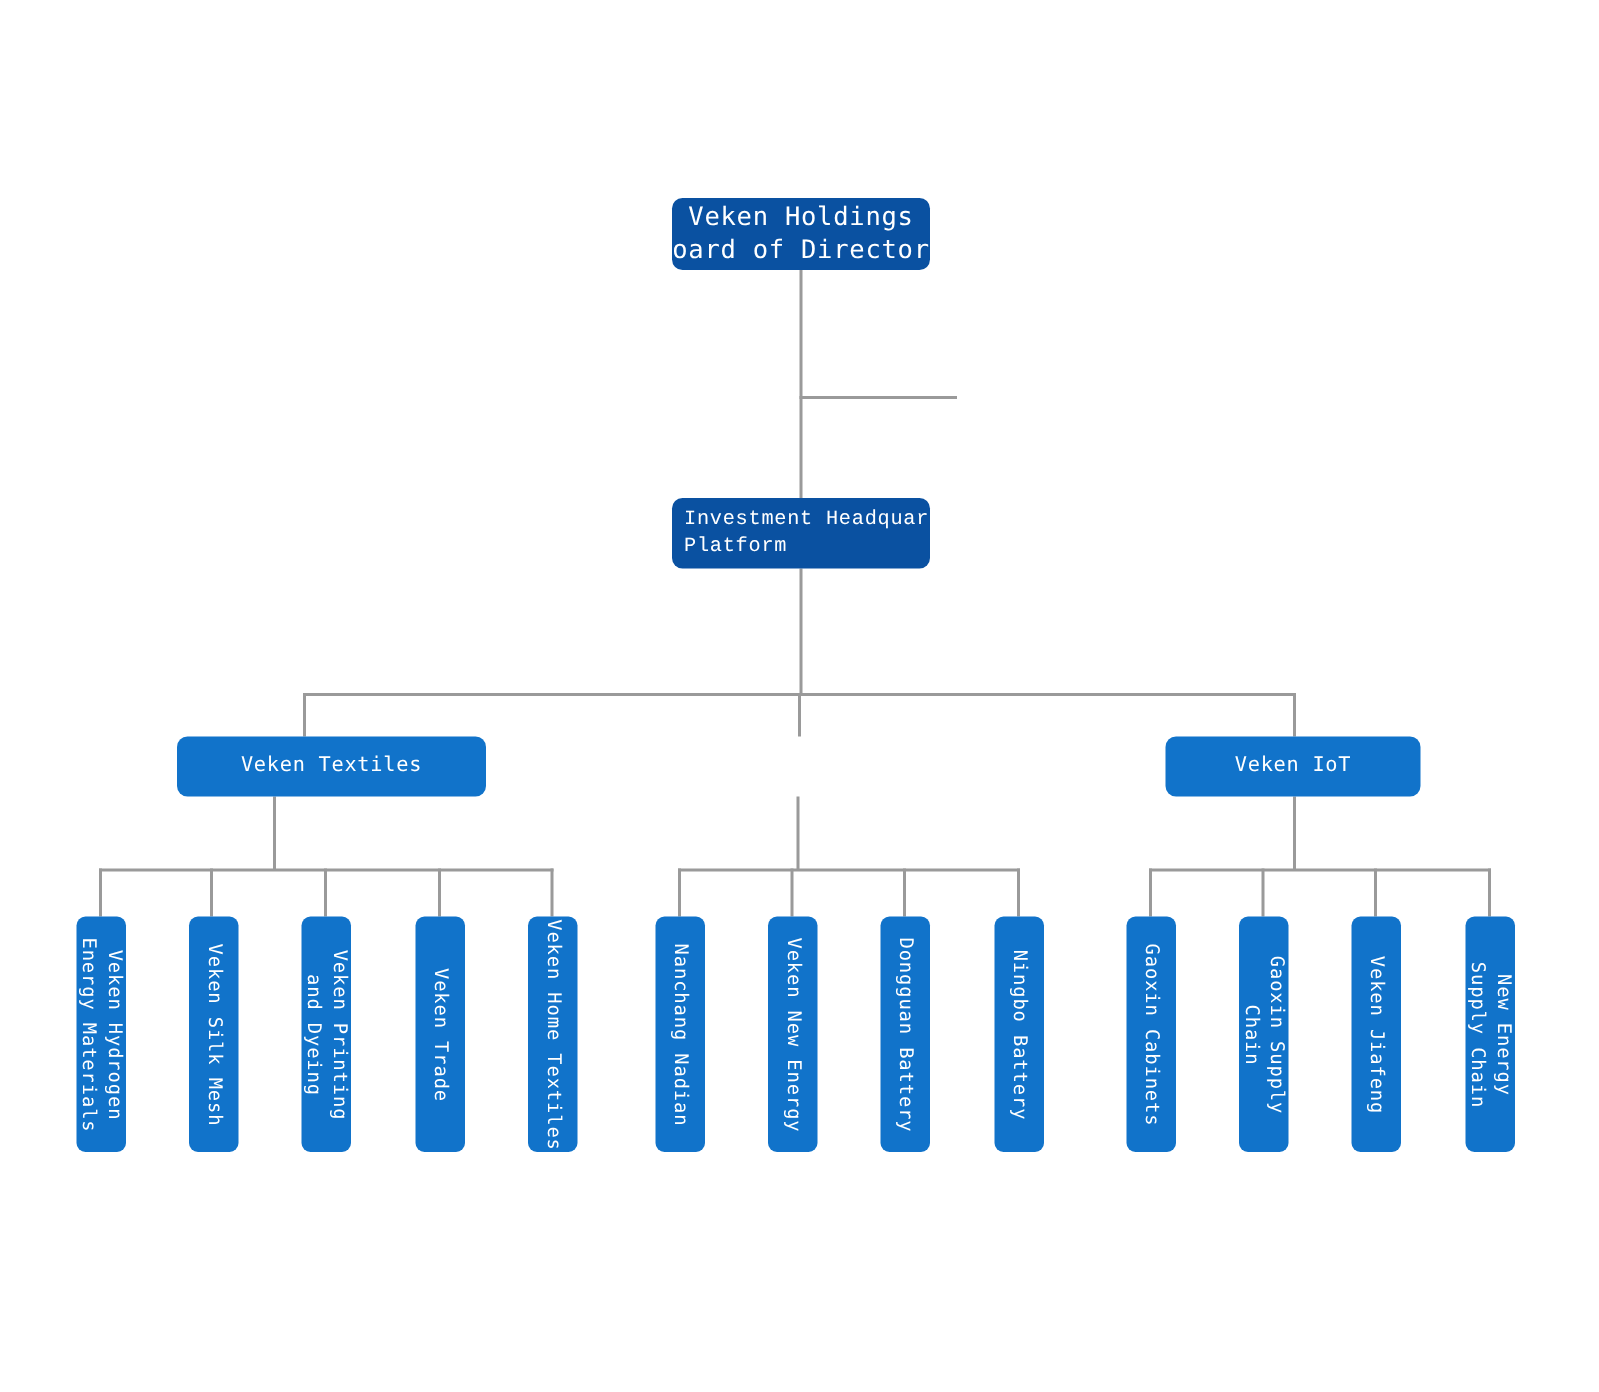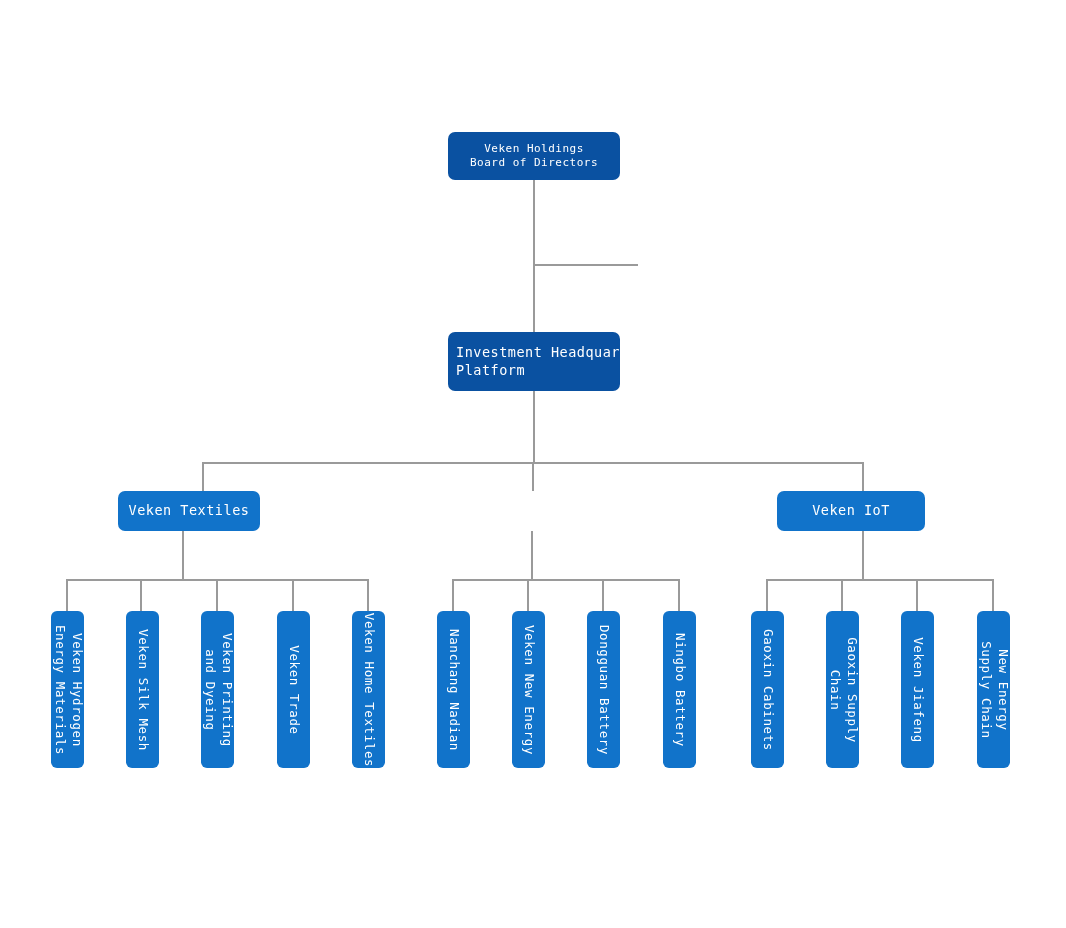--- a/index.html
+++ b/index.html
@@ -38,21 +38,21 @@
     text-align: center;
     letter-spacing: 0.5px;
     line-height: 1.30;
     white-space: pre;
   }
 
   .node.navy   { background: #0a51a1; }
   .node.bright { background: #1173ca; }
 
   
-  .node.lvl1 { font-size: 11px; }
+  .node.lvl1 { font-size: 17px; }
   .node.lvl2 { font-size: 13.5px; }
 
   
   .node.hq {
     justify-content: flex-start;
     align-items: center;
     padding-left: 8px;
     overflow: visible;
   }
   .node.hq .nodetext {
@@ -124,31 +124,31 @@
   <div class="conn v" style="left:841px; top:579px; height:32px;"></div>
   <div class="conn v" style="left:916px; top:579px; height:32px;"></div>
   <div class="conn v" style="left:992px; top:579px; height:32px;"></div>
 
   <div class="node navy lvl1" style="left:448px; top:132px; width:172px; height:48px;">
     <span class="nodetext">Veken Holdings
 Board of Directors</span>
   </div>
 
 
-  <div class="node navy lvl2 hq" style="left:448px; top:332px; width:172px; height:59px;">
+  <div class="node navy lvl2 hq" style="left:448px; top:332px; width:172px; height:47px;font-family:Liberation Mono, monospace;">
     <span class="nodetext">Investment Headquarters
 Platform</span>
   </div>
 
-  <div class="node bright division" style="left:118px; top:491px; width:142px; height:40px;">
+  <div class="node bright division" style="left:118px; top:491px; width:206px; height:40px;">
     <span class="nodetext">Veken Textiles</span>
   </div>
 
 
-  <div class="node bright division" style="left:777px; top:491px; width:148px; height:40px;">
+  <div class="node bright division" style="left:777px; top:491px; width:170px; height:40px;">
     <span class="nodetext">Veken IoT</span>
   </div>
 
   <div class="leaf" style="left:51px; top:611px; height:157px;">
     <span class="rot">Veken Hydrogen
 Energy Materials</span>
   </div>
   <div class="leaf" style="left:126px; top:611px; height:157px;">
     <span class="rot">Veken Silk Mesh</span>
   </div>

